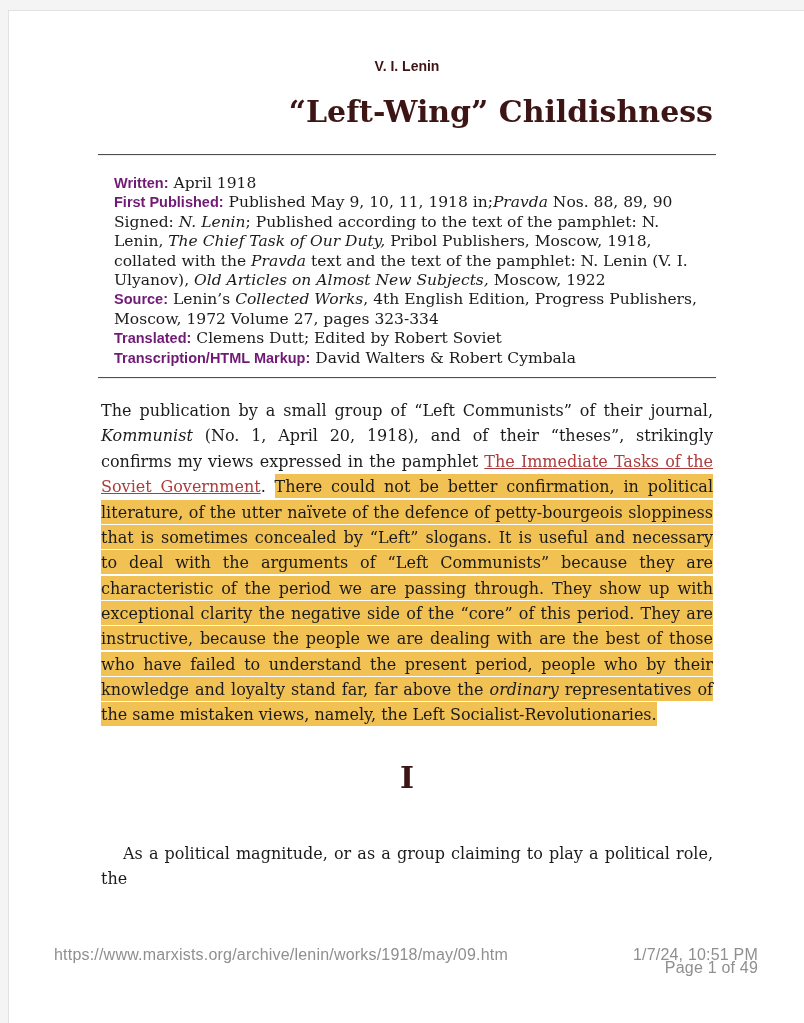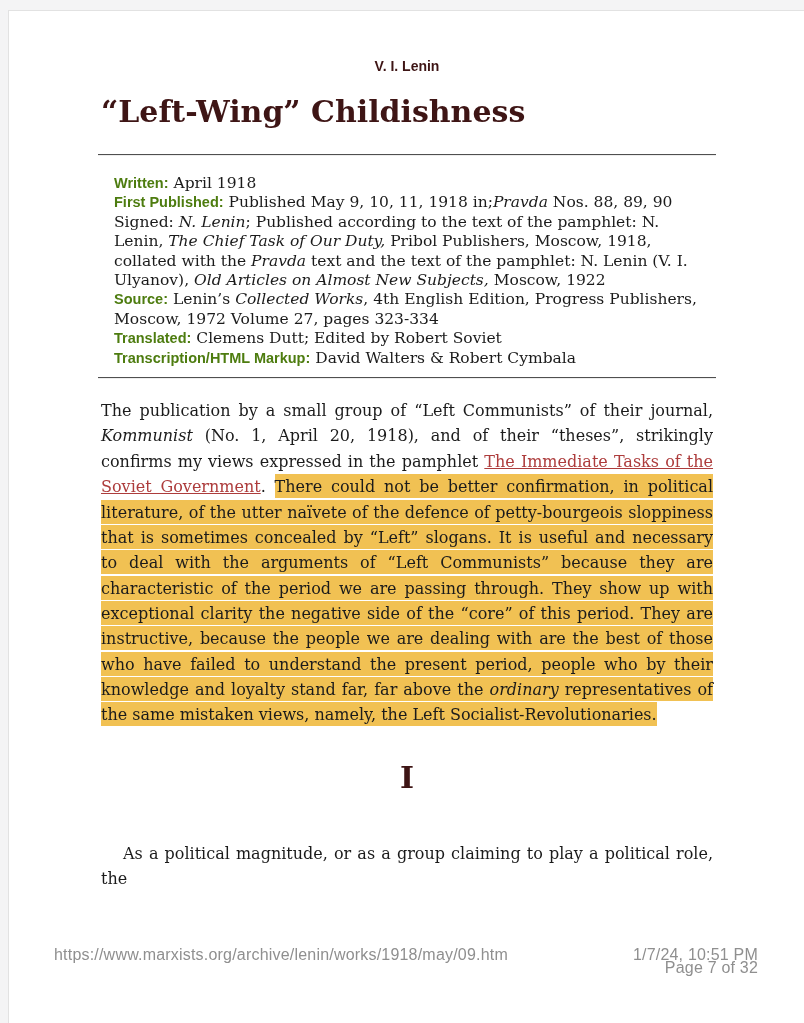--- a/index.html
+++ b/index.html
@@ -31,21 +31,21 @@
     margin-top:44px;
     text-align:center;
     font-family:"Liberation Sans",sans-serif;
     font-weight:bold;
     font-size:14px;
     line-height:22px;
     color:var(--accent);
   }
   .title{
     margin-top:15px;
-    text-align:left;
+    text-align:right;
     font-family:"DejaVu Serif",serif;
     font-weight:bold;
     font-size:30px;
     line-height:40px;
     color:var(--accent);
   }
   hr.rule{
     border:none;
     height:2px;
     background:#4f4f4f;
@@ -56,21 +56,21 @@
   .info{
     margin:18px 4px 0 13px;
     font-size:15.5px;
     line-height:19.4px;
     color:var(--text);
   }
   .info .b{
     font-family:"Liberation Sans",sans-serif;
     font-weight:bold;
     font-size:14.5px;
-    color:#4d7c0f;
+    color:#701a75;
   }
   .i{font-style:italic;}
   .hl{
     background:var(--hl);
     padding:2.5px 0;
     -webkit-box-decoration-break:clone;
     box-decoration-break:clone;
   }
   a.lnk{
     color:var(--link);
@@ -138,16 +138,16 @@
 
     <h2 class="section-heading">I</h2>
 
     <p class="body-para para-indent">As a political magnitude, or as a group claiming to play a political role, the</p>
   </div>
 
   <div class="footer">
     <span class="f-url">https://www.marxists.org/archive/lenin/works/1918/may/09.htm</span>
     <span class="f-right">
       <span>1/7/24, 10:51 PM</span>
-      <span>Page 7 of 32</span>
+      <span>Page 1 of 49</span>
     </span>
   </div>
 </div>
 
 </body></html>

